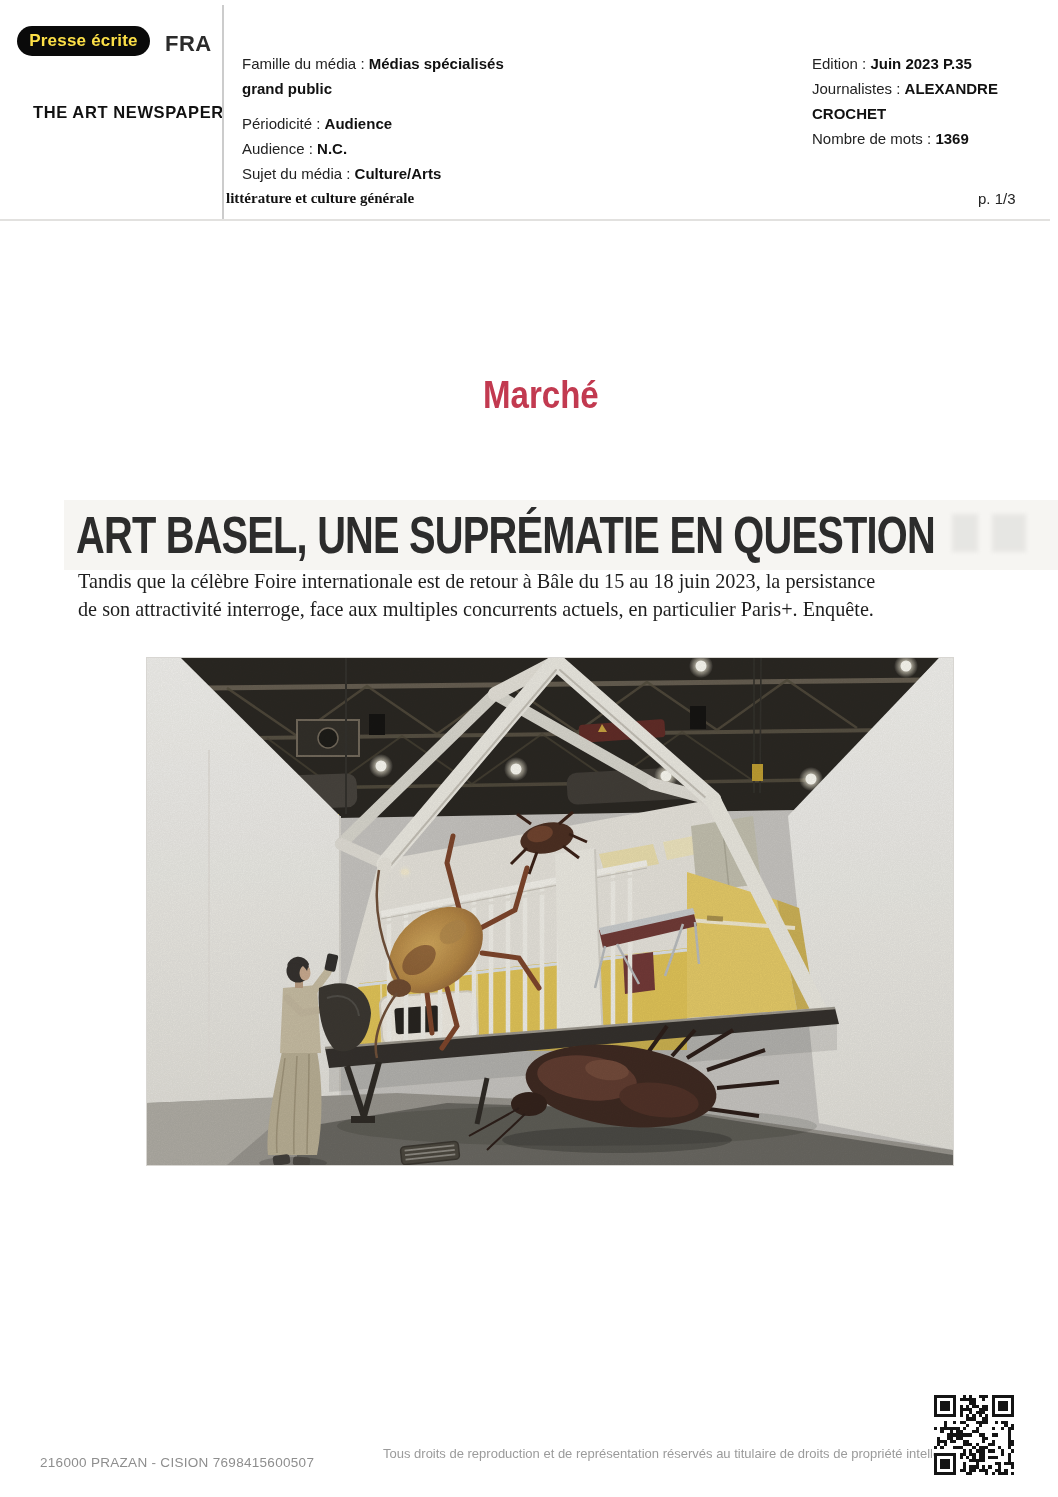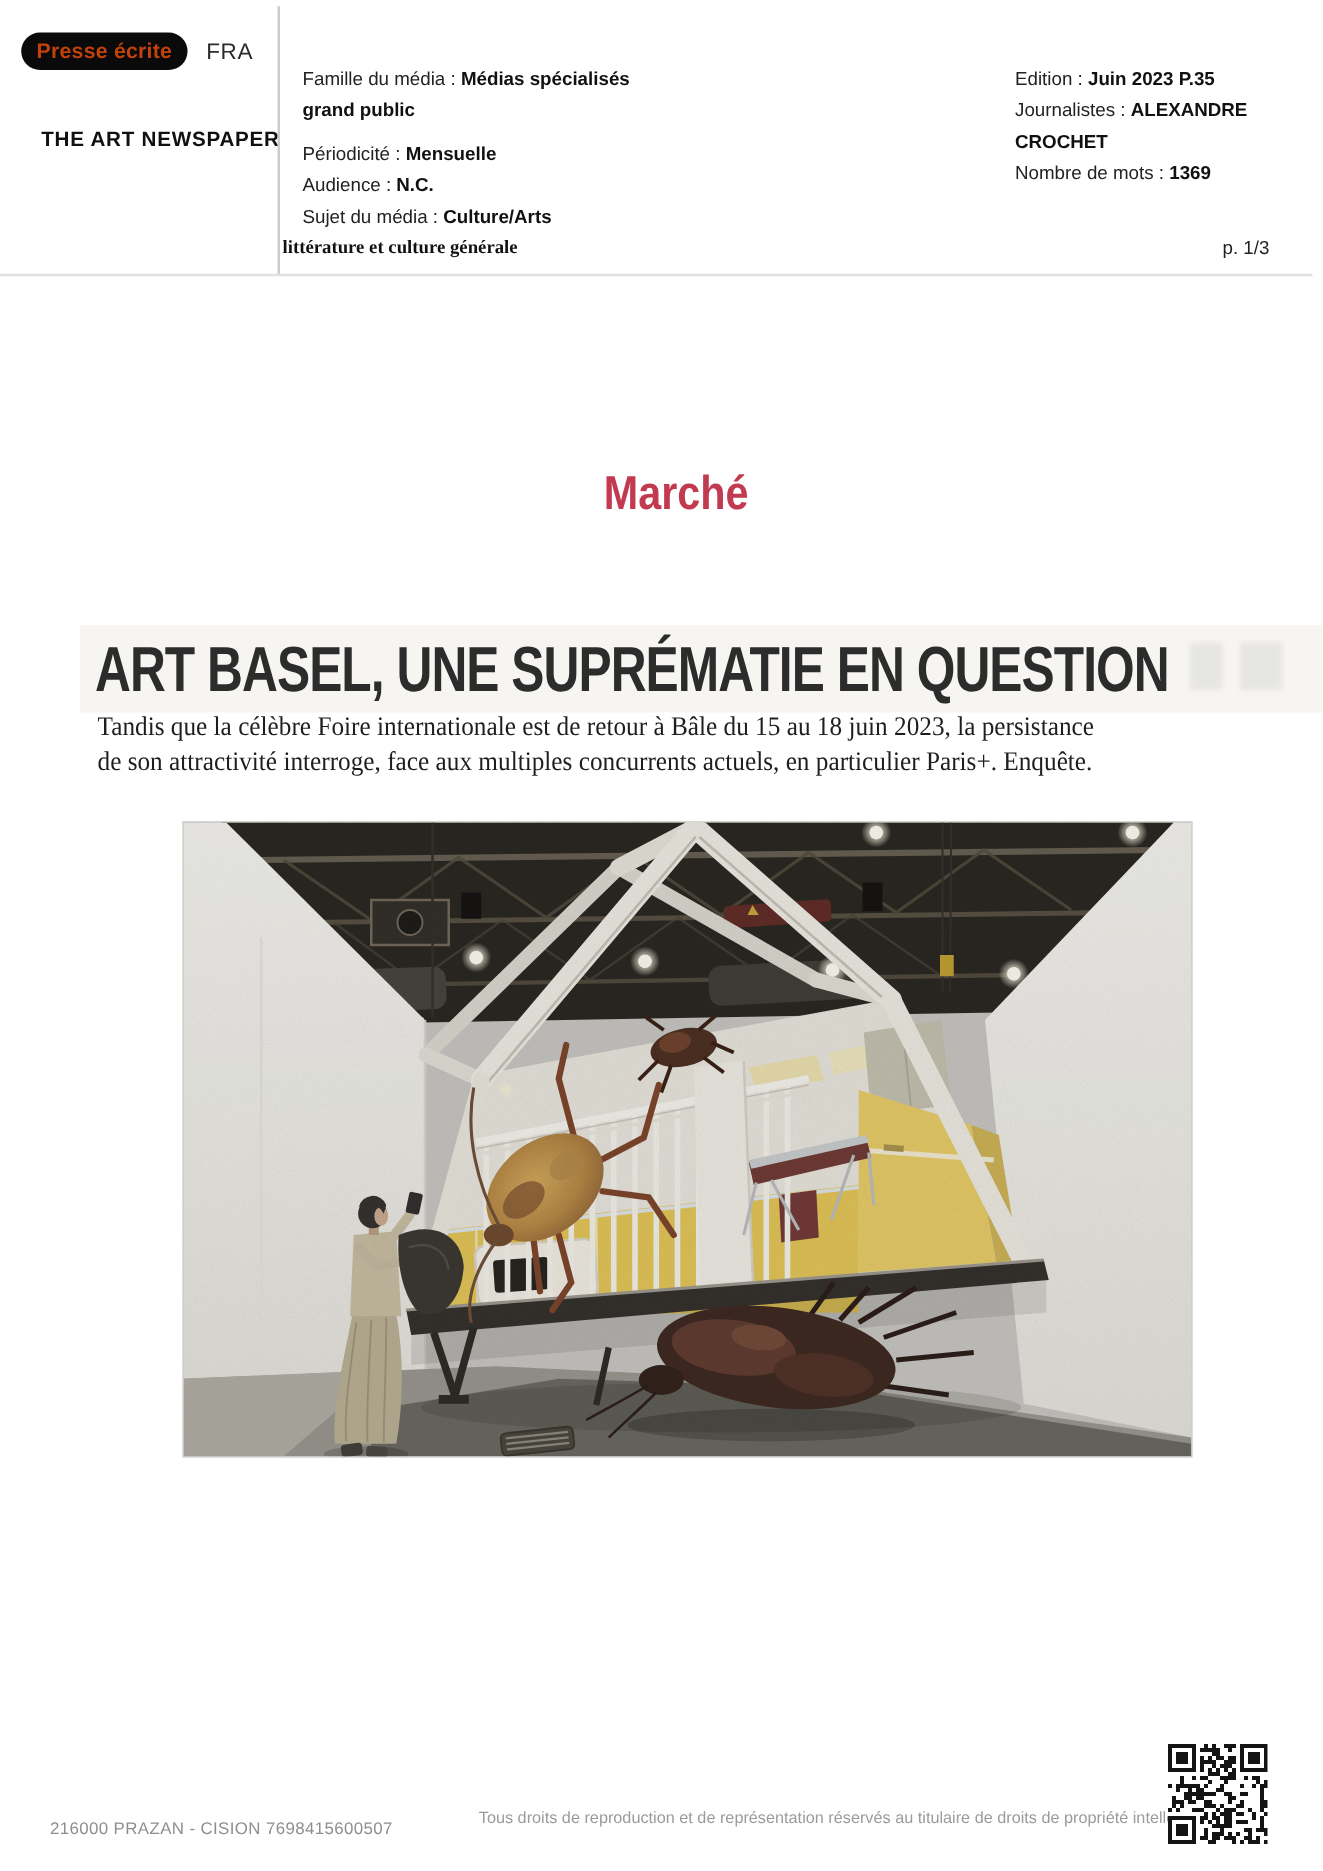--- a/index.html
+++ b/index.html
@@ -1,23 +1,23 @@
 <!DOCTYPE html>
 <html><head>
 <meta charset="utf-8">
 <style>
   html,body{margin:0;padding:0;background:#ffffff;}
   body{font-family:"Liberation Sans","DejaVu Sans",sans-serif;}
   .page{position:relative;width:1058px;height:1497px;background:#ffffff;overflow:hidden;}
 
   
   .badge{position:absolute;left:17px;top:26px;width:133px;height:30px;background:#0a0a0a;
-         border-radius:16px;color:#c2410c;font-weight:bold;font-size:17px;
+         border-radius:16px;color:#fde047;font-weight:bold;font-size:17px;
          display:flex;align-items:center;justify-content:center;letter-spacing:.2px;}
-  .lang{position:absolute;left:165px;top:31px;font-size:18px;color:#2b2b2b;letter-spacing:.5px;}
+  .lang{position:absolute;left:165px;top:31px;font-size:22px;color:#2b2b2b;letter-spacing:.5px;font-weight:bold;}
   .source-name{position:absolute;left:33px;top:103px;font-size:16.5px;font-weight:bold;
          color:#111;letter-spacing:.6px;text-align:center;}
   .vdiv{position:absolute;left:222px;top:5px;width:1.5px;height:215px;background:#cccccc;}
   .hrule{position:absolute;left:0;top:219px;width:1050px;height:2px;background:#e2e1df;}
   .meta{position:absolute;font-size:15px;color:#222;white-space:nowrap;}
   .meta b{color:#111;}
   .pageno{position:absolute;left:978px;top:190px;font-size:15px;color:#222;}
 
   
   .clip-band{position:absolute;left:64px;top:500px;width:994px;height:70px;background:#f6f5f2;}
@@ -47,21 +47,21 @@
 
 <div class="page">
 
   <div class="badge">Presse écrite</div>
   <div class="lang">FRA</div>
   <div class="source-name">THE ART NEWSPAPER</div>
   <div class="vdiv"></div>
 
   <div class="meta" style="left:242px;top:55px;"><span>Famille du média : </span><b>Médias spécialisés</b></div>
   <div class="meta" style="left:242px;top:80px;"><b>grand public</b></div>
-  <div class="meta" style="left:242px;top:115px;"><span>Périodicité : </span><b>Mensuelle</b></div>
+  <div class="meta" style="left:242px;top:115px;"><span>Périodicité : </span><b>Audience</b></div>
   <div class="meta" style="left:242px;top:140px;"><span>Audience : </span><b>N.C.</b></div>
   <div class="meta" style="left:242px;top:165px;"><span>Sujet du média : </span><b>Culture/Arts</b></div>
   <div class="meta" style="left:226px;top:190px;font-family:Liberation Serif, serif;"><b>littérature et culture générale</b></div>
 
   <div class="meta" style="left:812px;top:55px;"><span>Edition : </span><b>Juin 2023 P.35</b></div>
   <div class="meta" style="left:812px;top:80px;"><span>Journalistes : </span><b>ALEXANDRE</b></div>
   <div class="meta" style="left:812px;top:105px;text-align:center;"><b>CROCHET</b></div>
   <div class="meta" style="left:812px;top:130px;"><span>Nombre de mots : </span><b>1369</b></div>
 
   <div class="pageno">p. 1/3</div>

